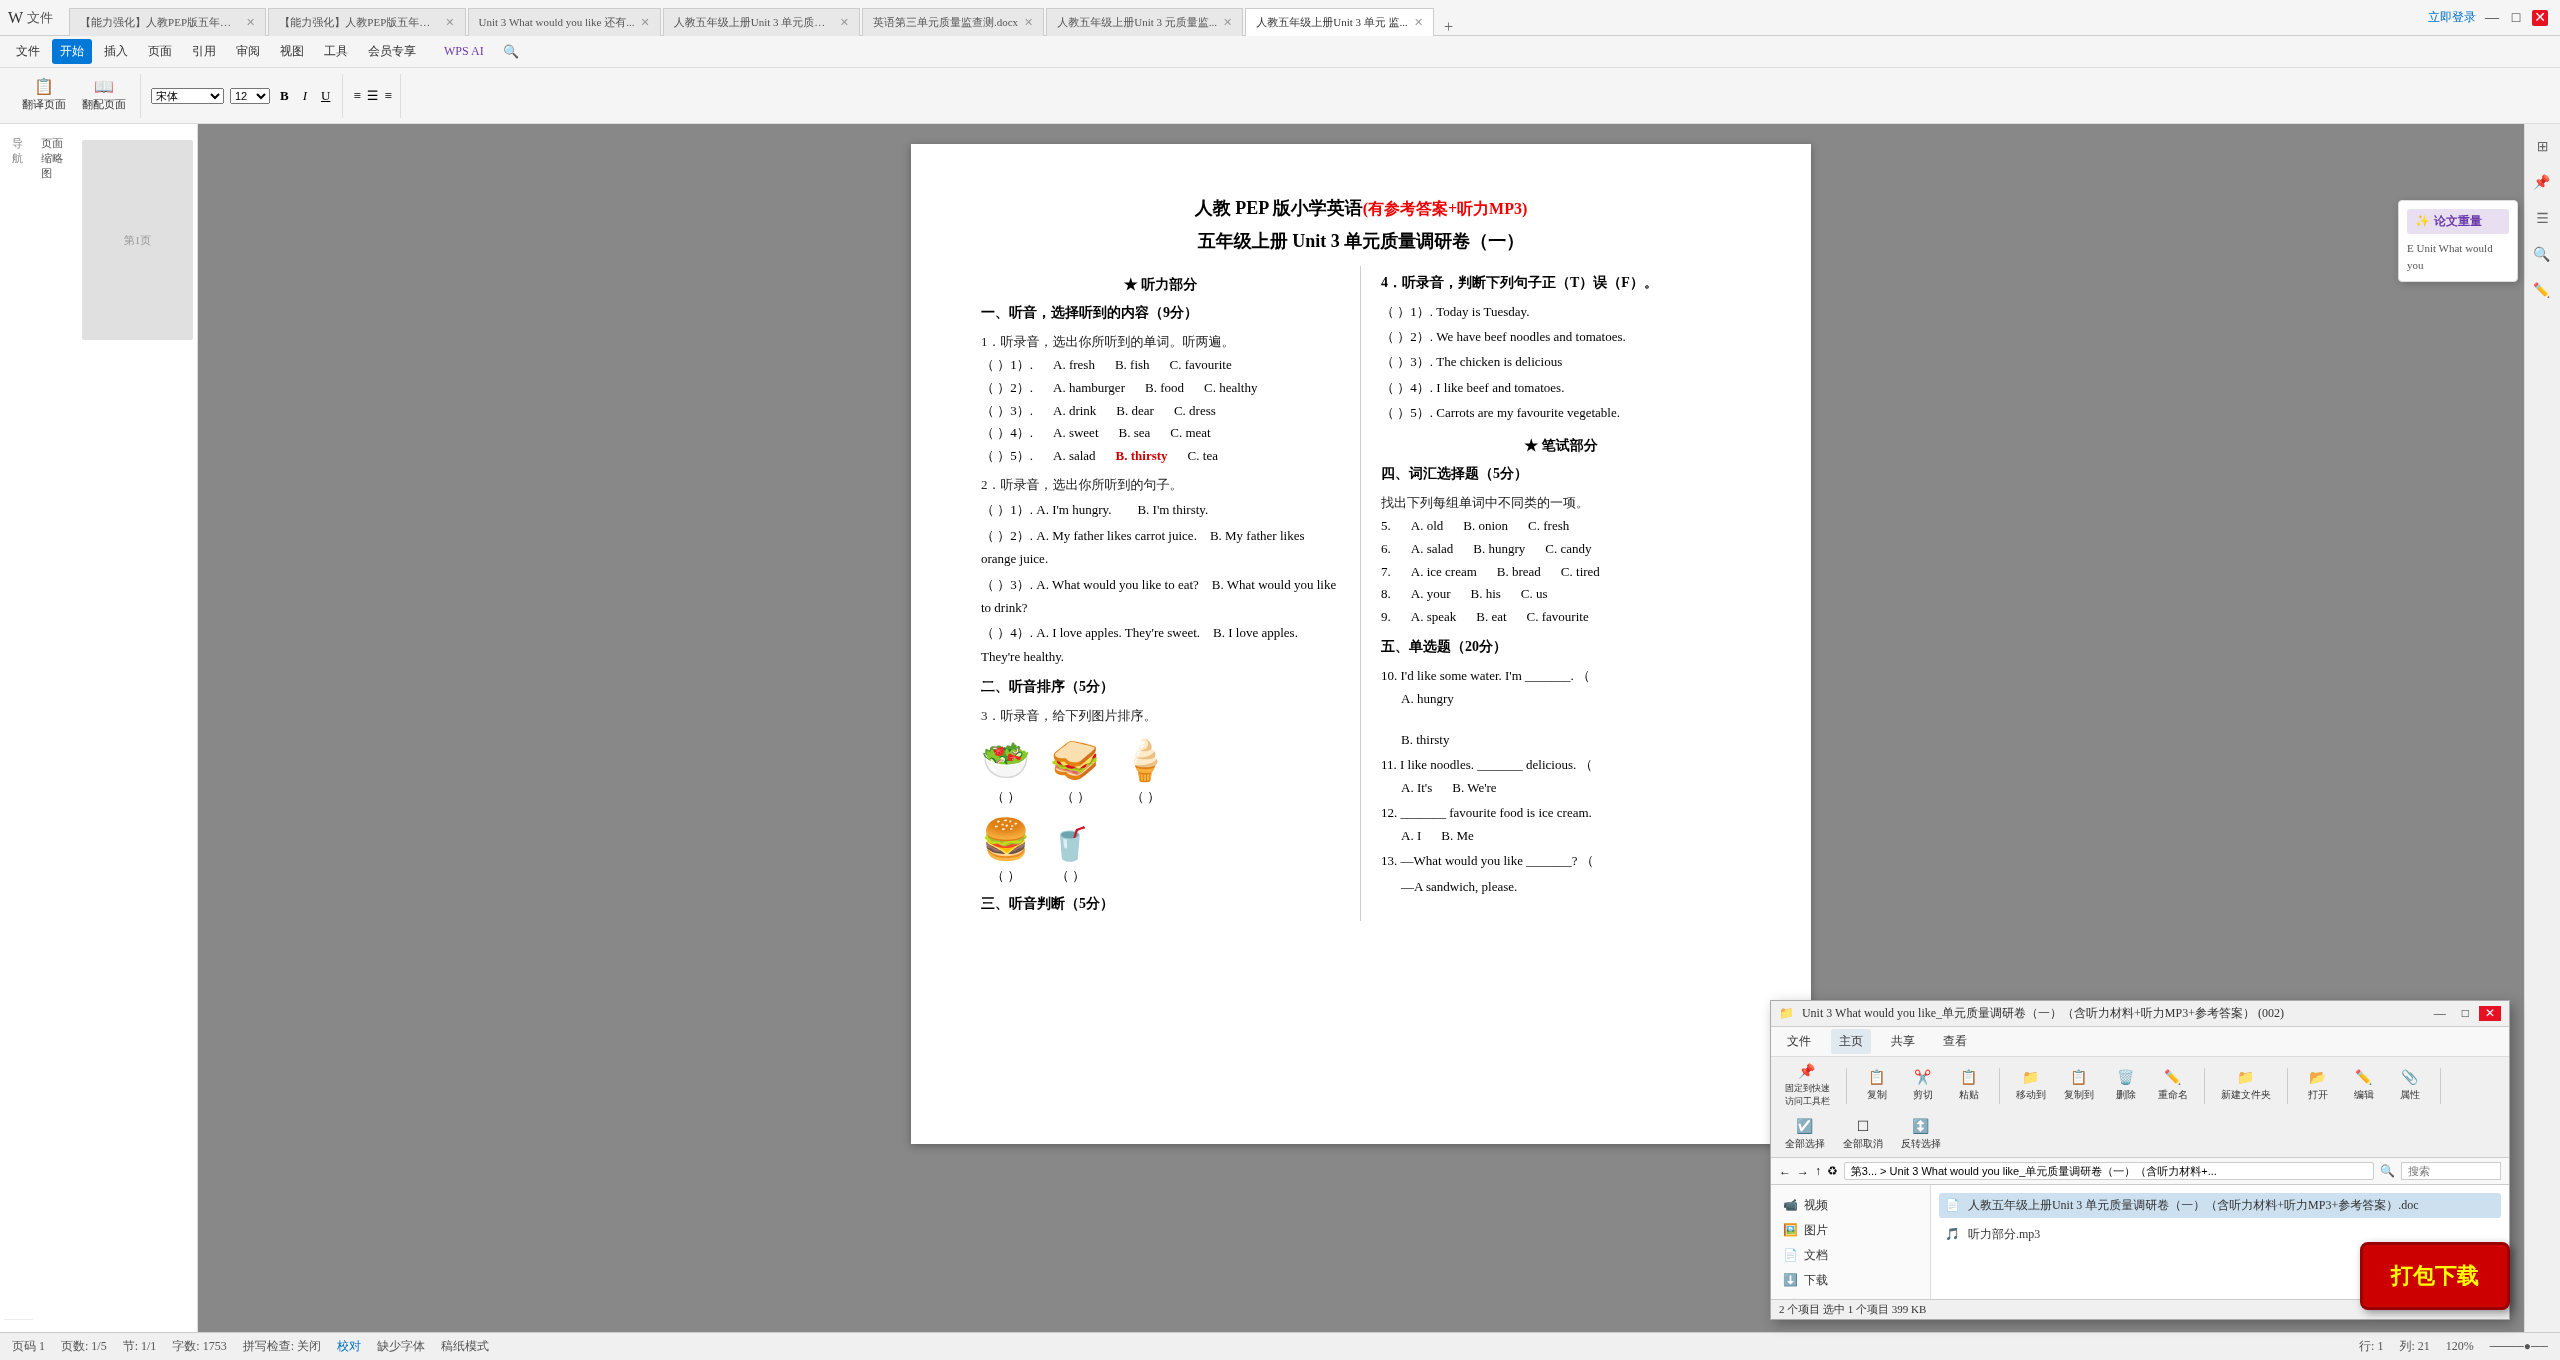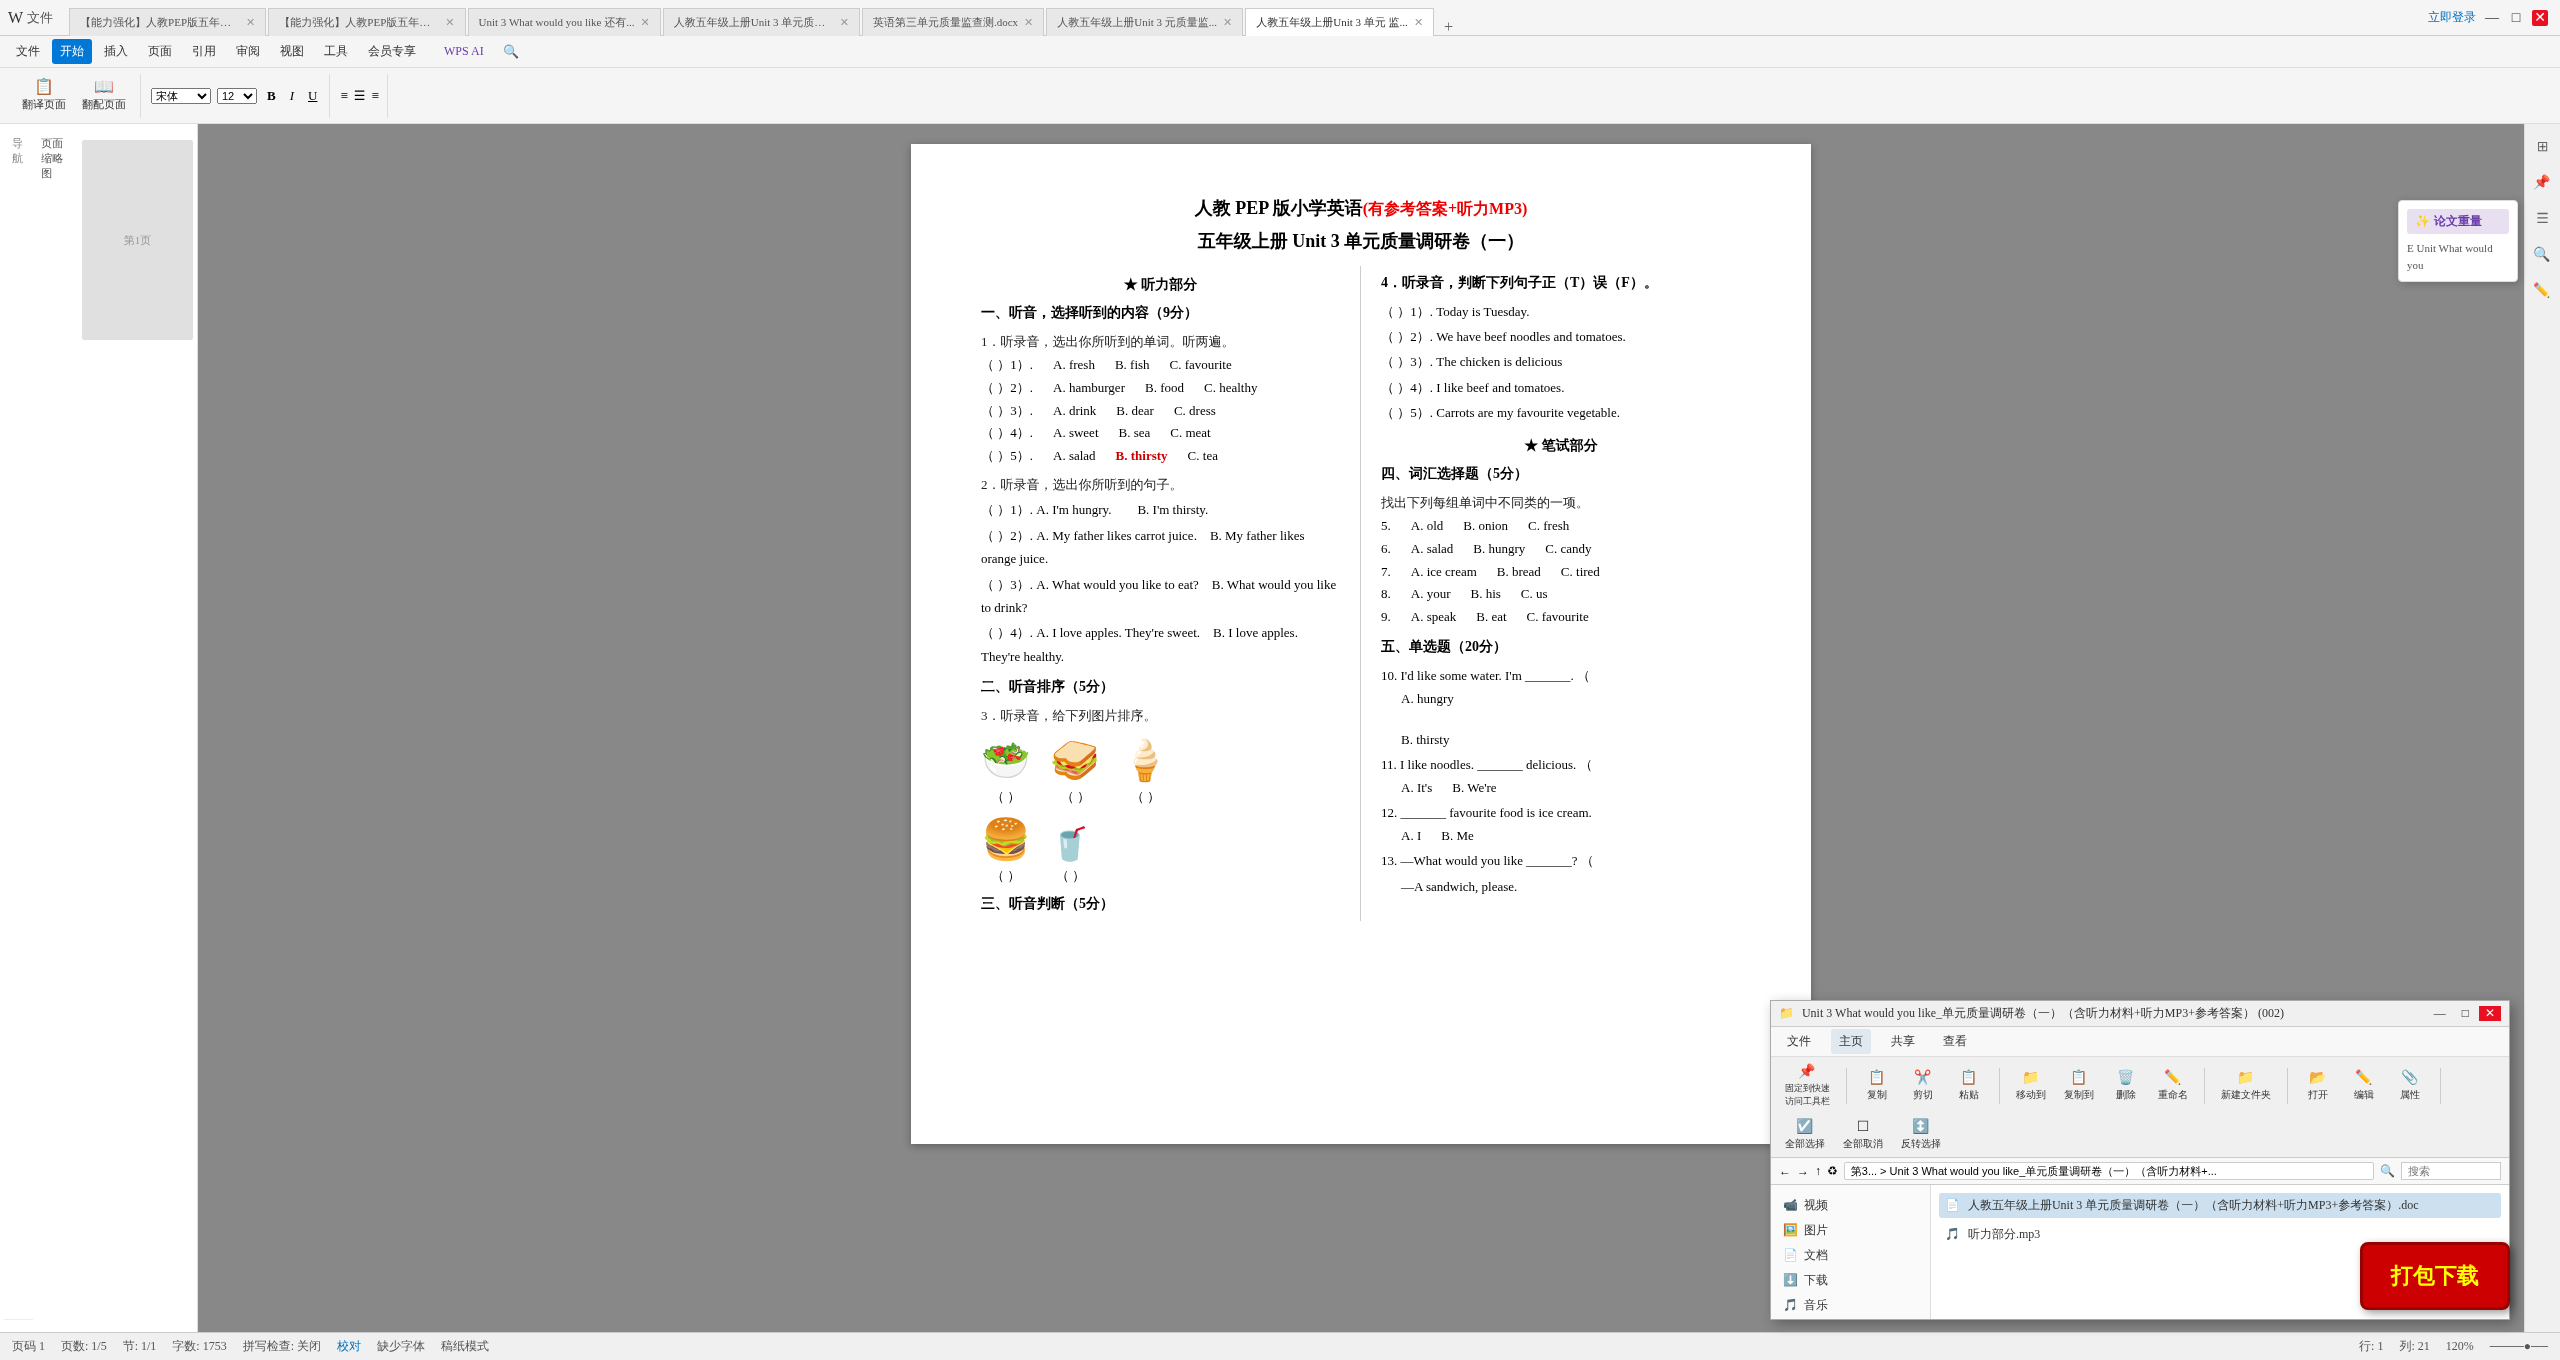--- a/index.html
+++ b/index.html
@@ -250,21 +250,21 @@
       <span class="ribbon-icon">📋</span>
       <span>翻译页面</span>
     </div>
     <div class="ribbon-btn">
       <span class="ribbon-icon">📖</span>
       <span>翻配页面</span>
     </div>
   </div>
 
   <div class="ribbon-group" style="gap:6px;">
-    <select style="width:60px; font-size:11px;">
+    <select style="width:73px; font-size:11px;">
       <option>宋体</option>
     </select>
     <select style="width:40px; font-size:11px;">
       <option>12</option>
     </select>
     <span style="font-weight:bold; cursor:pointer; padding:2px 4px;">B</span>
     <span style="font-style:italic; cursor:pointer; padding:2px 4px;">I</span>
     <span style="text-decoration:underline; cursor:pointer; padding:2px 4px;">U</span>
   </div>
   <div class="ribbon-group" style="gap:6px;">
@@ -614,20 +614,23 @@
         <span>📄</span>
         <span>人教五年级上册Unit 3 单元质量调研卷（一）（含听力材料+听力MP3+参考答案）.doc</span>
       </div>
       <div class="fe-file-row">
         <span>🎵</span>
         <span>听力部分.mp3</span>
       </div>
     </div>
   </div>
 
+  <div class="fe-status-bar">
+    <span>2 个项目   选中 1 个项目 399 KB</span>
+  </div>
 </div>
 
 <div id="download-btn">打包下载</div>
 
 <div id="status-bar">
   <span>页码 1</span>
   <span>页数: 1/5</span>
   <span>节: 1/1</span>
   <span>字数: 1753</span>
   <span>拼写检查: 关闭</span>

